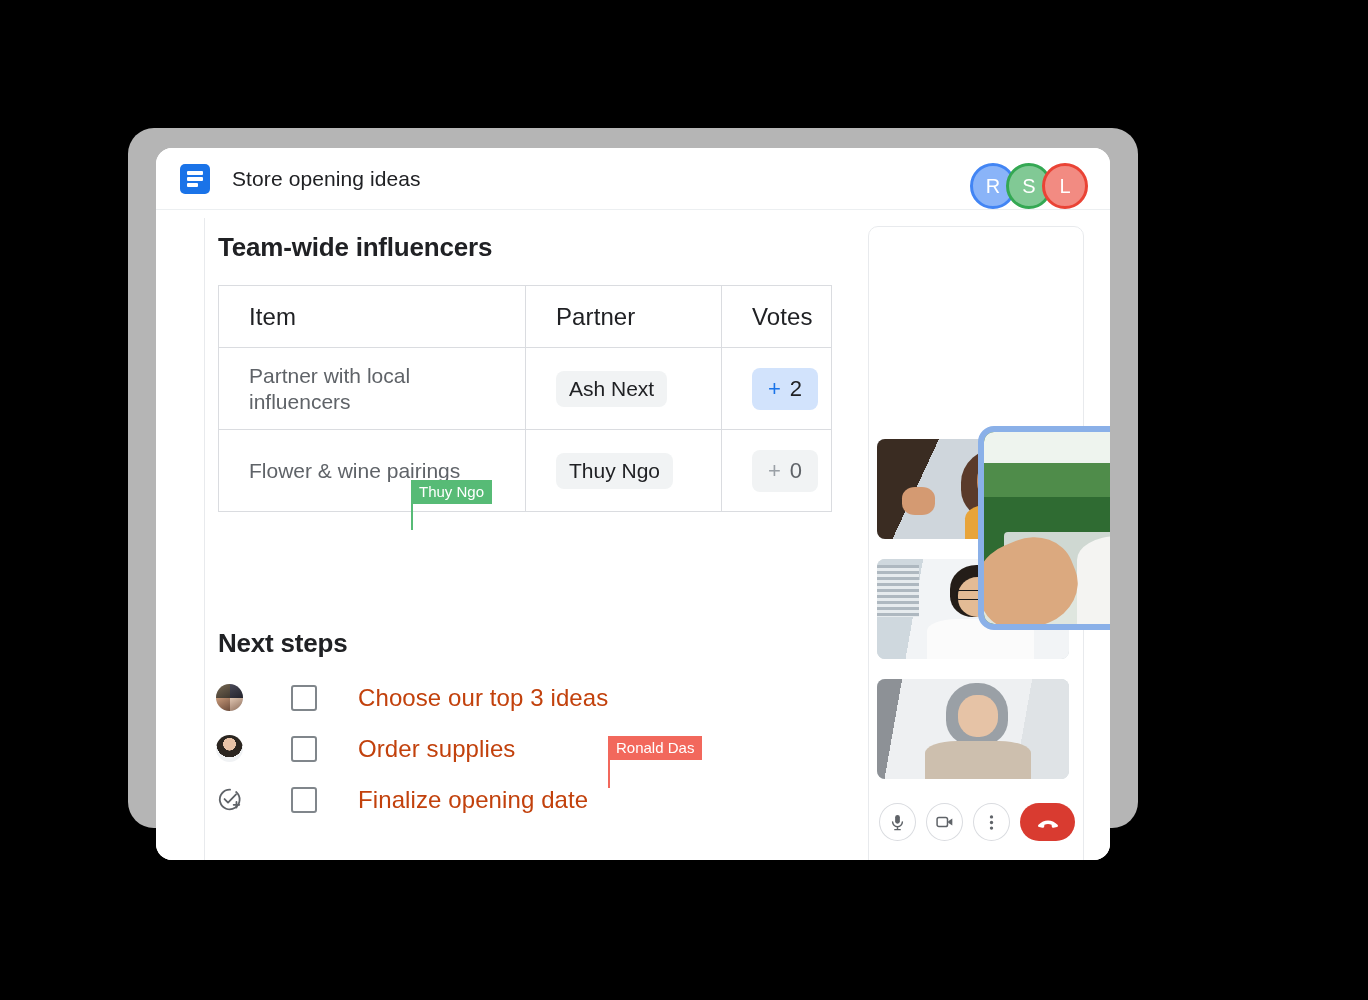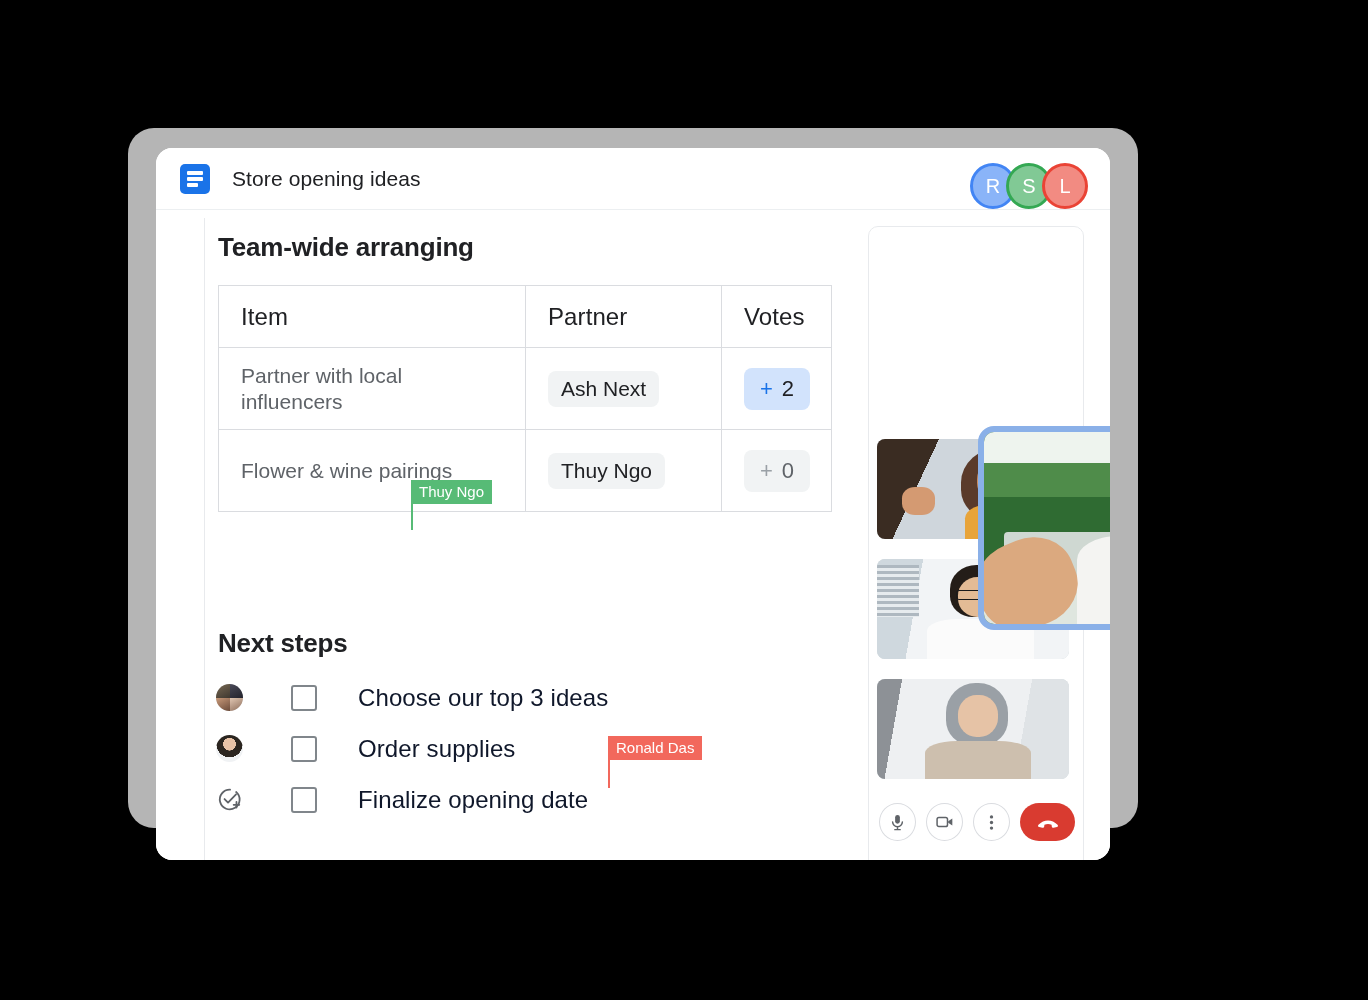--- a/index.html
+++ b/index.html
@@ -139,21 +139,21 @@
     left: 62px;
     top: 75px;
     width: 613px;
     border-collapse: collapse;
     table-layout: fixed;
   }
   .idea-table th, .idea-table td {
     border: 1px solid #dadce0;
     text-align: left;
     vertical-align: middle;
-    padding: 0 22px;
+    padding: 0 30px;
     box-sizing: border-box;
   }
   .idea-table th {
     height: 62px;
     font-size: 24px;
     font-weight: normal;
     color: #202124;
     letter-spacing: 0.1px;
   }
   .idea-table td { height: 82px; }
@@ -239,21 +239,21 @@
     height: 26px;
     border: 2.4px solid #80868b;
     border-radius: 3px;
     margin-left: 48px;
     flex: 0 0 auto;
     box-sizing: border-box;
   }
   .step-label {
     margin-left: 41px;
     font-size: 24px;
-    color: #0f172a;
+    color: #c2410c;
     letter-spacing: 0.1px;
     white-space: nowrap;
   }
 
   
   .video-panel {
     position: absolute;
     left: 712px;
     top: 16px;
     width: 216px;
@@ -345,21 +345,21 @@
           </div>
           <div class="av" style="background:#f28b82;border-color:#ea4335;">
             <span>L</span>
           </div>
         </div>
       </div>
 
       <div class="doc-body">
         <div class="left-rule"></div>
 
-        <div class="section-title" id="brainstorm-title">Team-wide arranging</div>
+        <div class="section-title" id="brainstorm-title">Team-wide influencers</div>
 
         <table class="idea-table">
           <thead>
             <tr>
               <th class="col-item">Item</th>
               <th class="col-creator">Partner</th>
               <th class="col-votes">Votes</th>
             </tr>
           </thead>
           <tbody>

